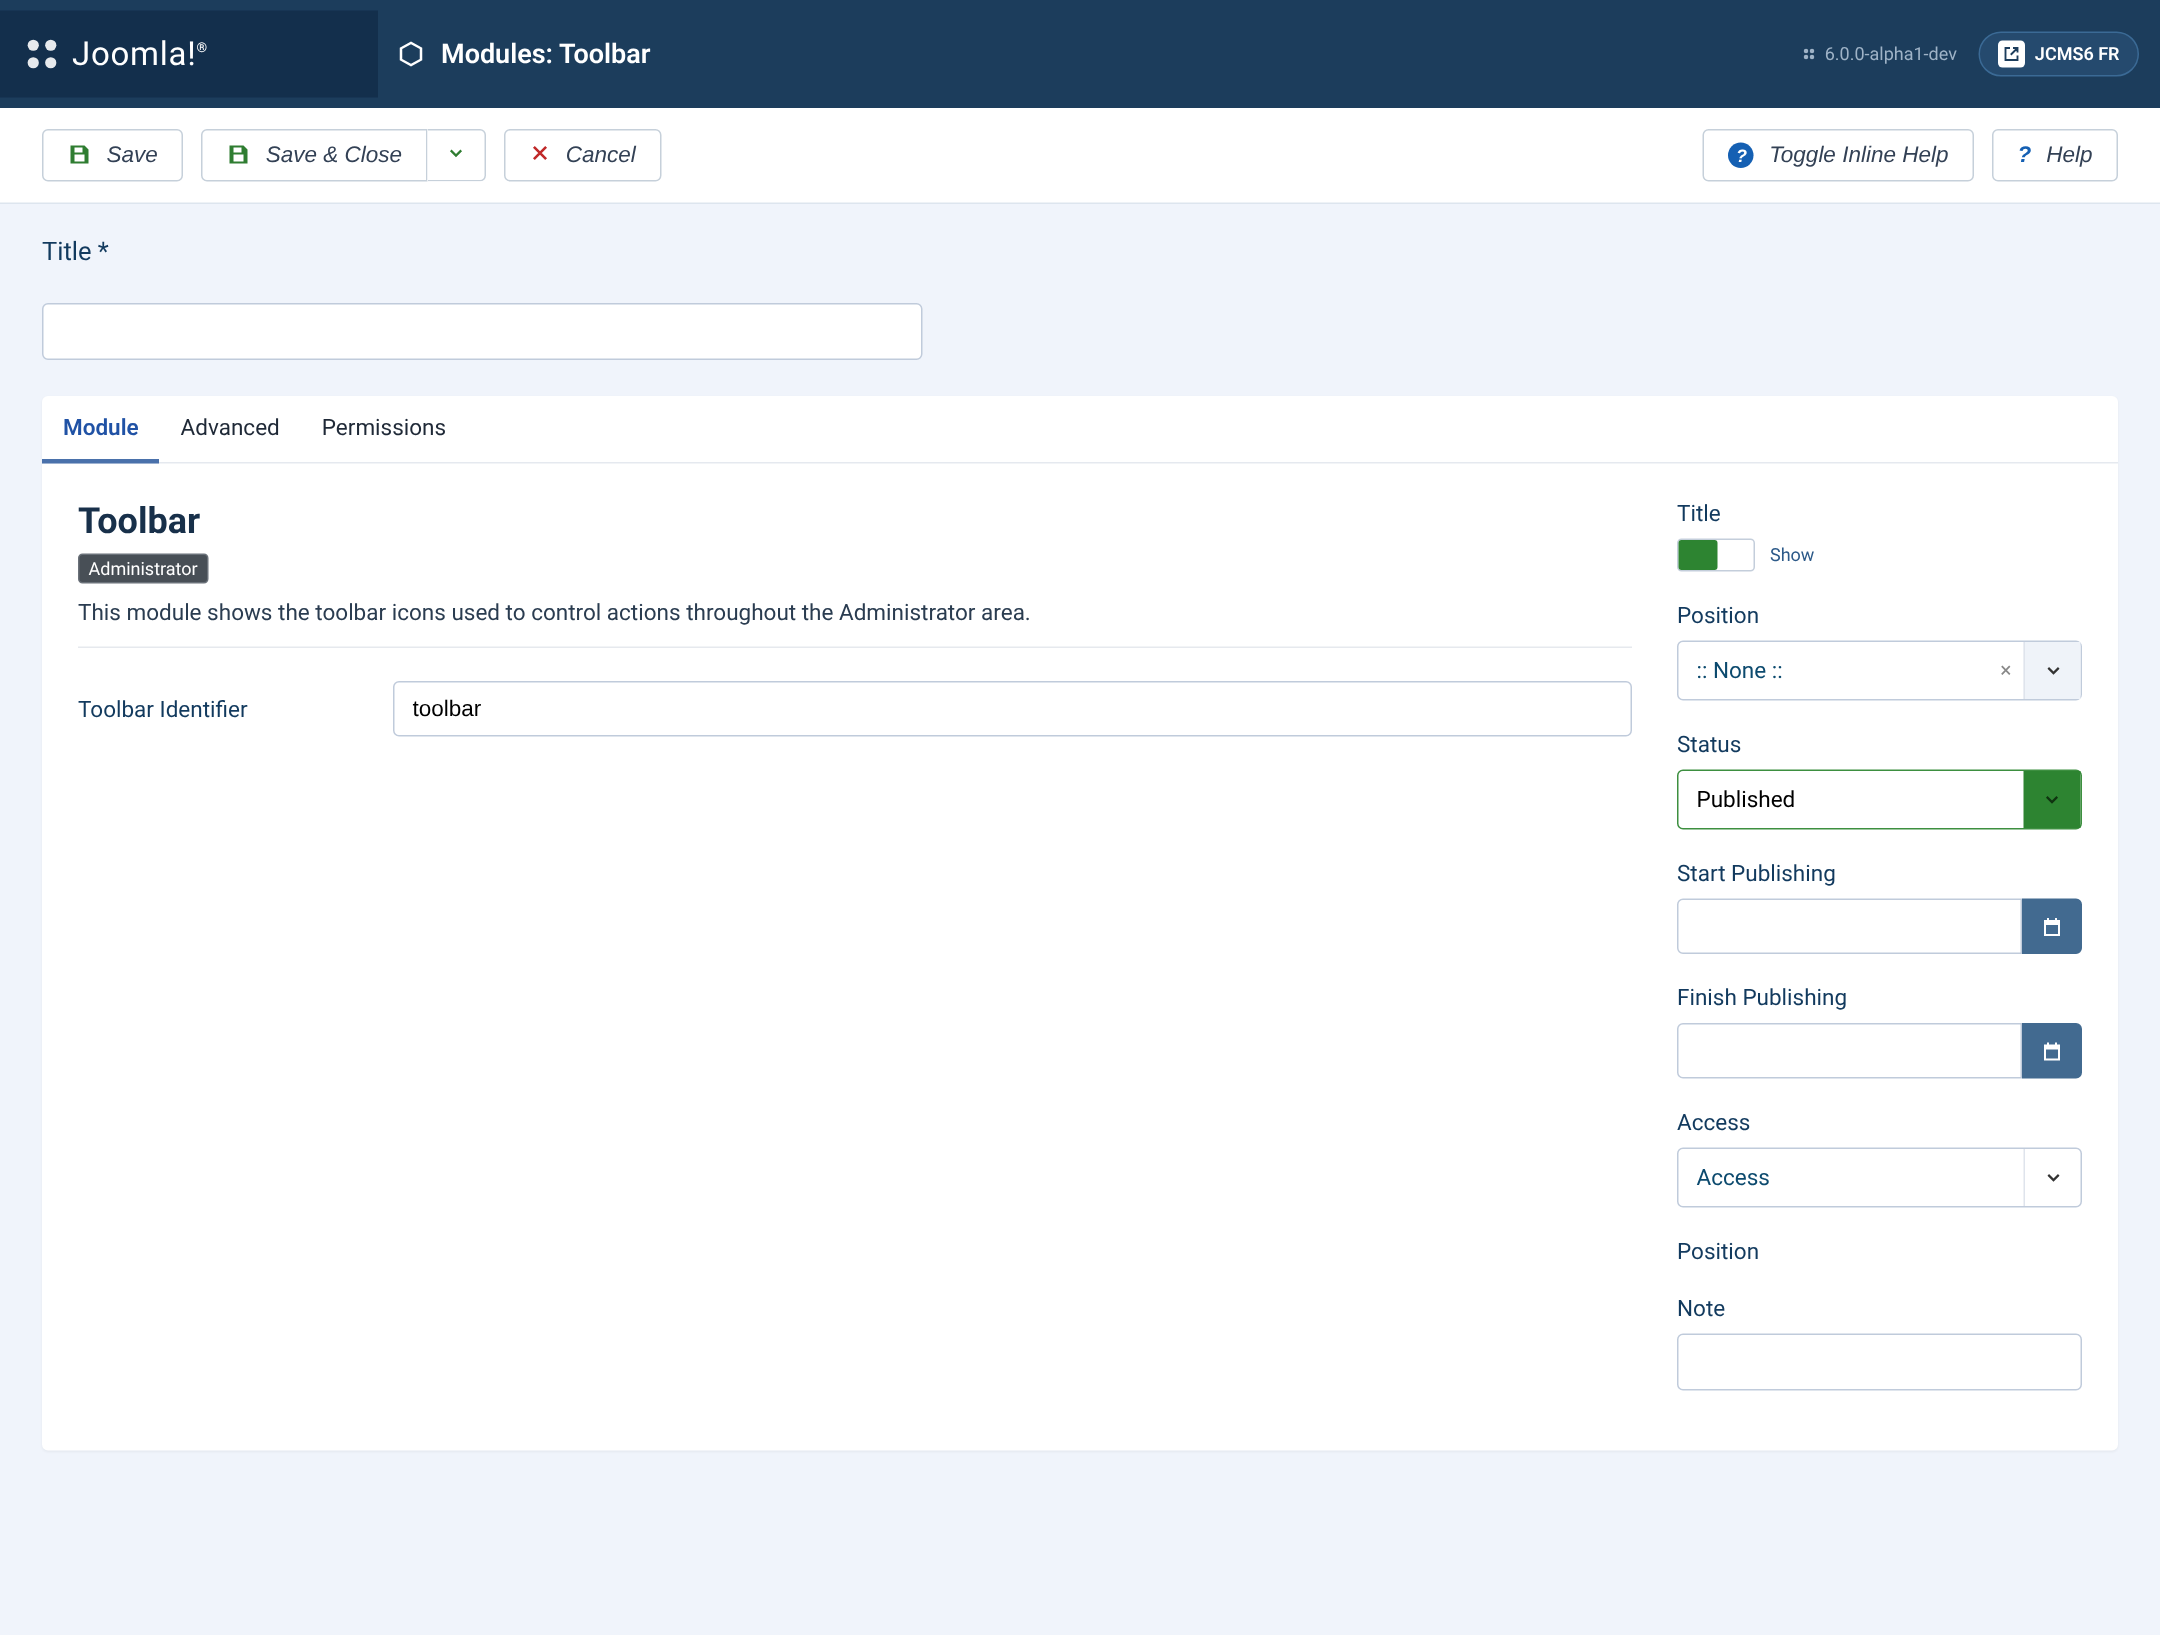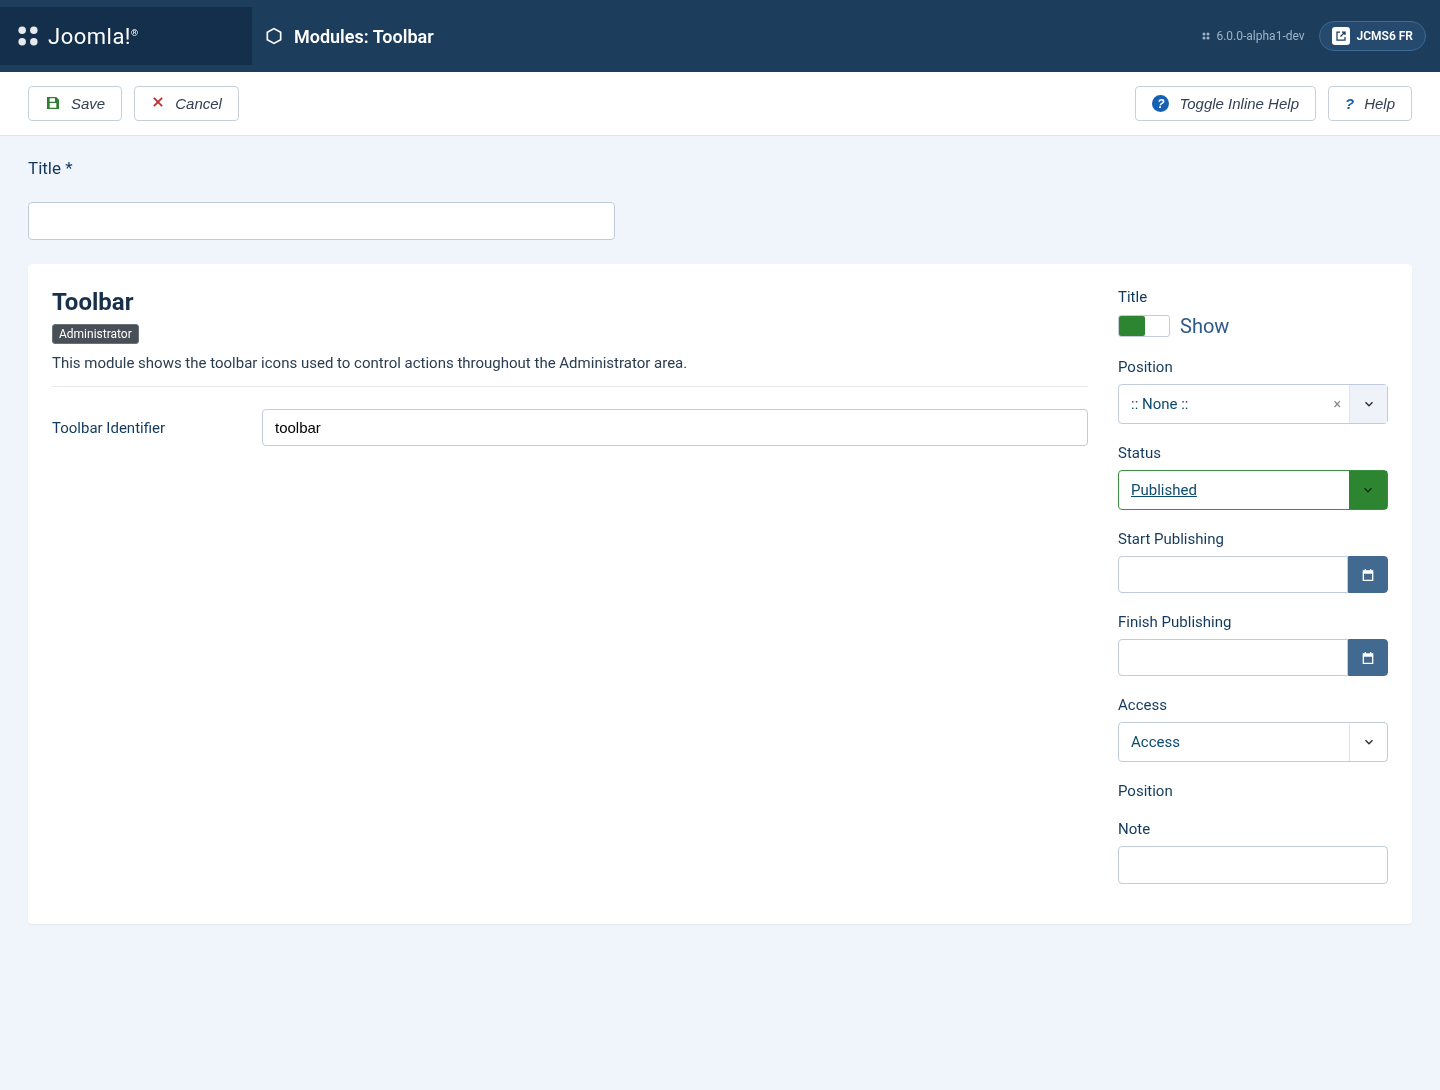--- a/index.html
+++ b/index.html
@@ -47,29 +47,29 @@
 .desc { color:#2a3c50; font-size:15px; margin-top:10px; border-bottom:1px solid #e6e9ee; padding-bottom:14px; }
 .formrow { display:flex; align-items:center; margin-top:22px; gap:16px; }
 .formrow .rlabel { width:194px; color:#123a5e; font-size:15px; }
 .tin { flex:1; height:37px; border:1px solid #c0cbdb; border-radius:4px; background:#fff; padding:0 12px; font-size:15px; }
 
 .sidefield { margin-bottom:20px; }
 .sidefield .lbl { color:#123a5e; font-size:15px; margin-bottom:8px; }
 .switchrow { display:flex; align-items:center; gap:10px; }
 .switch { width:52px; height:22px; background:#fff; border:1px solid #c4cedb; border-radius:3px; position:relative; }
 .switch .knob { position:absolute; left:0; top:0; width:26px; height:20px; background:#2d8431; border-radius:2px; }
-.switch-label { color:#2d5a89; font-size:20px; }
+.switch-label { color:#2d5a89; font-size:12px; }
 
 .sel { position:relative; border:1px solid #c0cbdb; border-radius:4px; background:#fff; height:40px; display:flex; align-items:center; }
 .sel .seltext { flex:1; padding: 0 12px; font-size:15px; color:#0c4a6e; }
 .sel .selclear { color:#888; padding:0 8px; font-size:14px; }
 .sel .selcaret { width:38px; height:100%; display:flex; align-items:center; justify-content:center; border-left:1px solid #dfe4ec; }
 .sel .selcaret.light { background:#eff3f9; }
 .sel.pub { border-color:#3d8f40; }
-.sel.pub .seltext { color:#0c4a6e;text-decoration:underline; }
+.sel.pub .seltext { color:#000000; }
 .sel.pub .selcaret { background:#2d8431; border:none; }
 .sel.pub .selcaret svg { stroke:#0f3410; }
 
 .dategroup { display:flex; }
 .dategroup .tin { border-radius:4px 0 0 4px; }
 .datebtn { width:40px; background:#426a90; border:1px solid #426a90; border-radius:0 4px 4px 0; display:flex; align-items:center; justify-content:center; color:#fff; }
 
 .notein { width:100%; height:38px; border:1px solid #c0cbdb; border-radius:4px; background:#fff; padding:0 10px; }
 
 svg { display:block; }
@@ -116,20 +116,33 @@
   </div>
 </div>
 
 <div class="toolbar">
   <button class="btn">
     <svg width="16" height="16" class="icon-save" viewBox="0 0 24 24" fill="currentColor">
         <path d="M5 3h12l4 4v14H3V3h2zm2 2v5h8V5H7zm10 14v-7H7v7h10z"></path>
       </svg>
     <span>Save</span>
   </button>
+  <div class="btn-group">
+    <button class="btn">
+      <svg width="16" height="16" class="icon-save" viewBox="0 0 24 24" fill="currentColor">
+          <path d="M5 3h12l4 4v14H3V3h2zm2 2v5h8V5H7zm10 14v-7H7v7h10z"></path>
+        </svg>
+      <span>Save &amp; Close</span>
+    </button>
+    <button class="btn caret">
+      <svg width="14" height="14" viewBox="0 0 24 24" fill="none" stroke="#2f7d31" stroke-width="2.5">
+          <path d="M6 9l6 6 6-6"></path>
+        </svg>
+    </button>
+  </div>
   <button class="btn">
     <svg width="14" height="14" class="icon-cancel" viewBox="0 0 24 24" fill="none" stroke="currentColor" stroke-width="3">
         <path d="M5 5l14 14M19 5L5 19"></path>
       </svg>
     <span>Cancel</span>
   </button>
   <div class="toolbar-right">
     <button class="btn">
       <span class="icon-info">?</span>
       <span>Toggle Inline Help</span>
@@ -141,20 +154,25 @@
   </div>
 </div>
 
 <div class="page">
   <div class="fieldlabel">
     <span>Title</span> <span class="req">*</span>
   </div>
   <input class="bigin" value="" style="">
 
   <div class="card">
+    <div class="tabs">
+      <div class="tab active">Module</div>
+      <div class="tab">Advanced</div>
+      <div class="tab">Permissions</div>
+    </div>
     <div class="cardbody">
       <div class="main">
         <div class="h2">Toolbar</div>
         <span class="badge-admin">Administrator</span>
         <div class="desc">This module shows the toolbar icons used to control actions throughout the Administrator area.</div>
         <div class="formrow">
           <div class="rlabel">Toolbar Identifier</div>
           <input class="tin" value="toolbar" style="">
         </div>
       </div>

